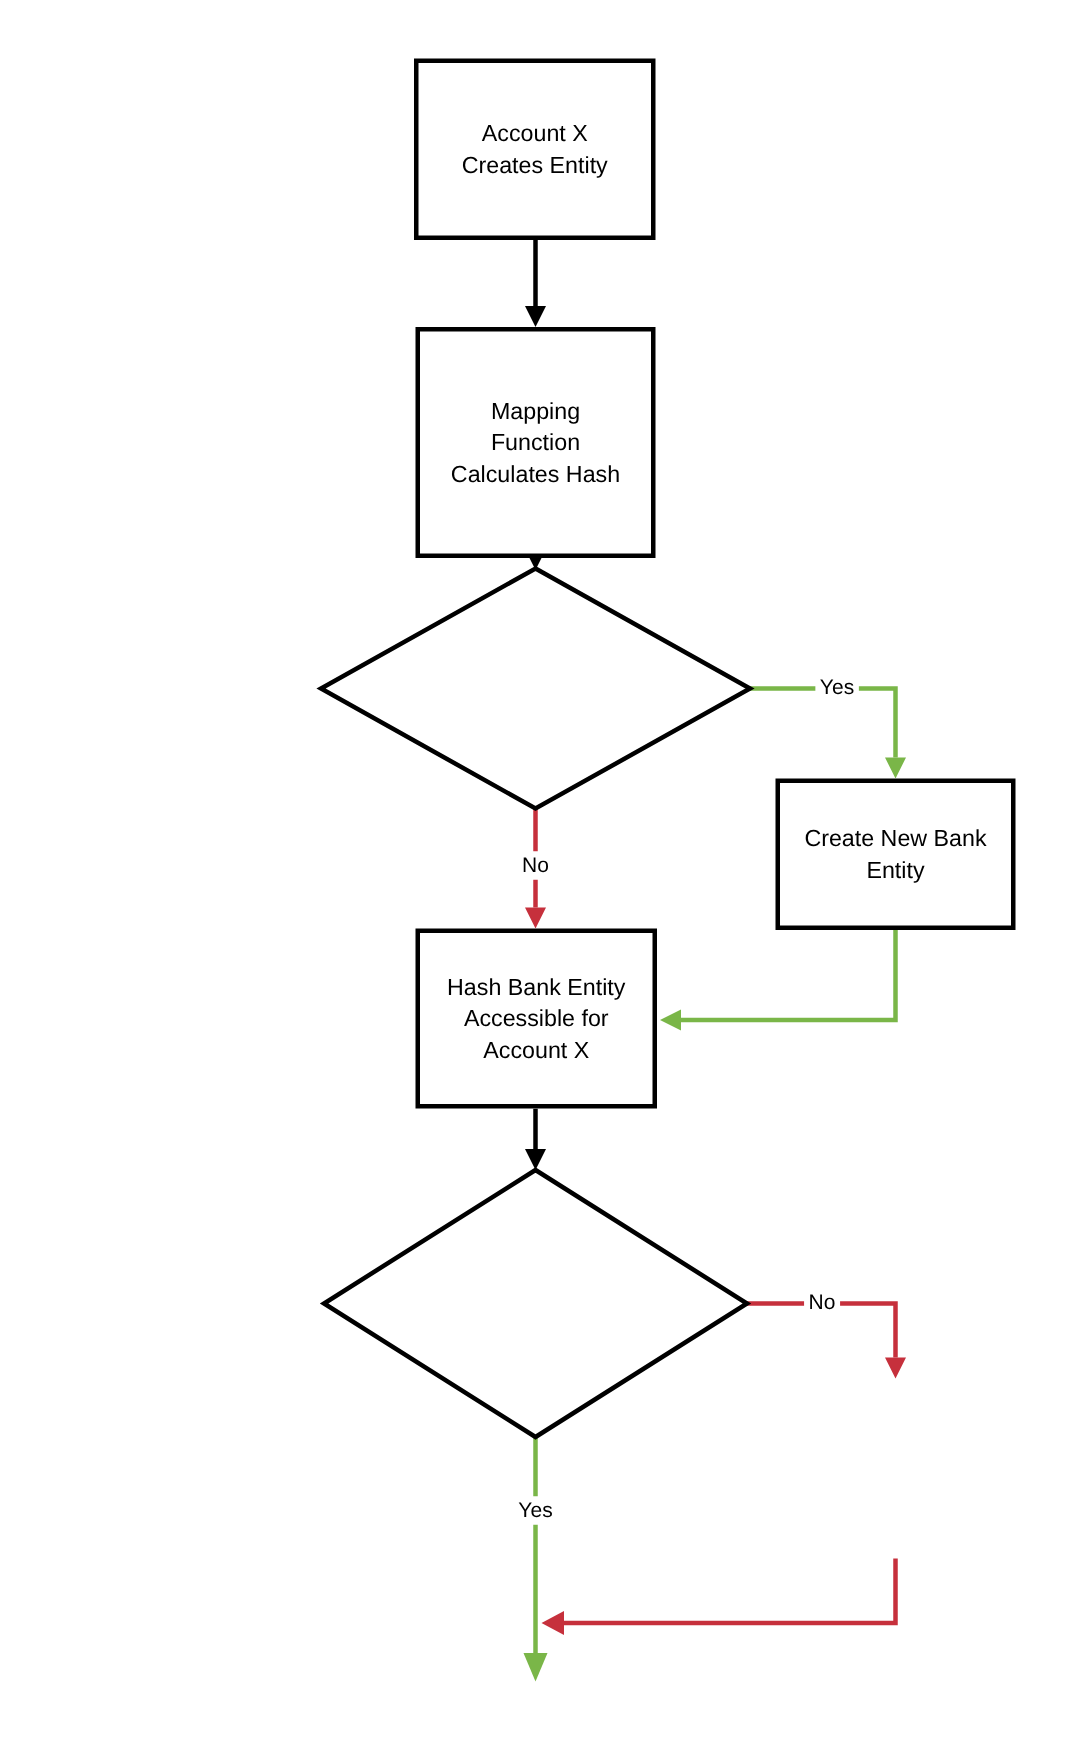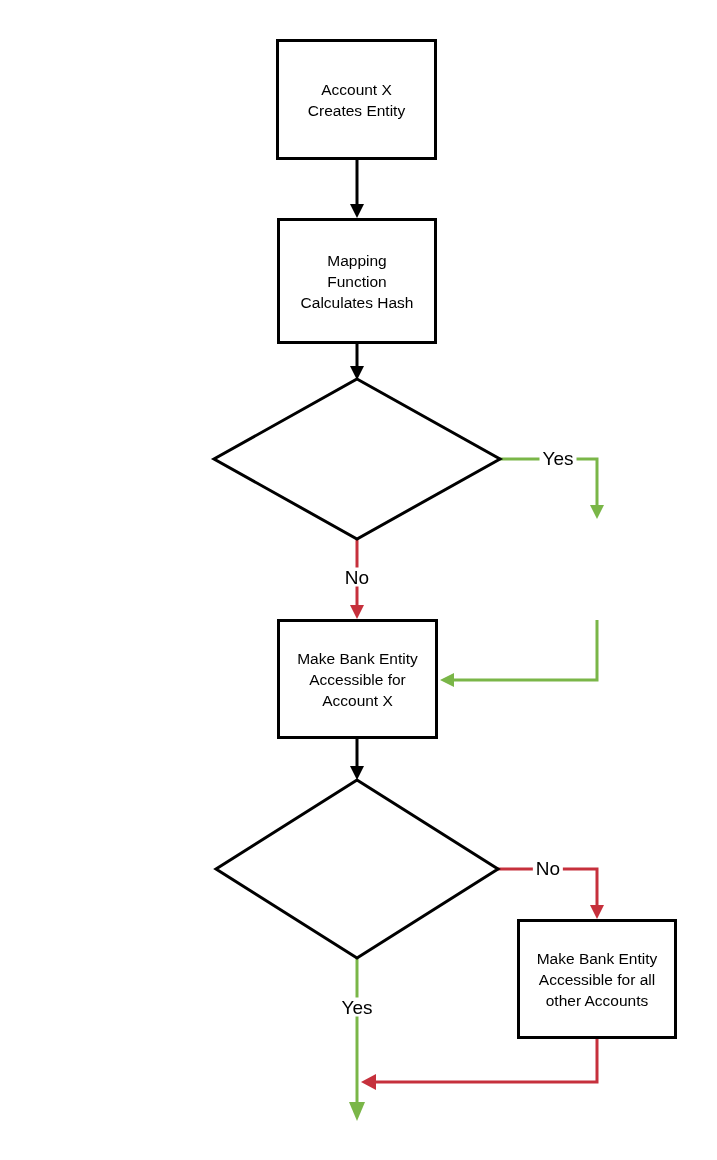--- a/index.html
+++ b/index.html
@@ -43,21 +43,21 @@
     transform:translate(-50%,-50%);
     text-align:center;
     color:var(--c-text);
     font-size:15.5px;line-height:21px;
   }
   .edge-label{
     position:absolute;
     transform:translate(-50%,-50%);
     background:var(--c-bg);
     color:var(--c-text);
-    font-size:19px;line-height:19px;
+    font-size:14px;line-height:19px;
     padding:0 3px;
     text-align:center;
   }
 </style>
 </head>
 <body>
 
 <div class="canvas">
 
   <svg class="edges" width="717" height="1160" viewBox="0 0 717 1160">
@@ -108,32 +108,32 @@
     </g>
 
     <polygon class="diamond" points="357,379 500,459 357,539 214,459"></polygon>
     <polygon class="diamond" points="357,780 498,869 357,958 216,869"></polygon>
   </svg>
 
   <div class="node" style="left:276px;top:39px;width:161px;height:121px">
     <span>Account X Creates Entity</span>
   </div>
 
-  <div class="node" style="left:277px;top:218px;width:160px;height:126px">
+  <div class="node" style="left:277px;top:218px;width:160px;height:154px">
     <span>Mapping Function Calculates Hash</span>
   </div>
 
+  <div class="node" style="left:517px;top:519px;width:160px;height:101px">
+    <span>Create New Bank Entity</span>
+  </div>
 
   <div class="node" style="left:277px;top:619px;width:161px;height:120px">
-    <span>Make Bank Entity Accessible for Account X</span>
+    <span>Hash Bank Entity Accessible for Account X</span>
   </div>
 
-  <div class="node" style="left:517px;top:919px;width:160px;height:120px">
-    <span>Make Bank Entity Accessible for all other Accounts</span>
-  </div>
 
 
 
   <div class="edge-label" style="left:558px;top:458px">Yes</div>
 
   <div class="edge-label" style="left:357px;top:577px">No</div>
 
   <div class="edge-label" style="left:548px;top:868px">No</div>
 
   <div class="edge-label" style="left:357px;top:1007px">Yes</div>

